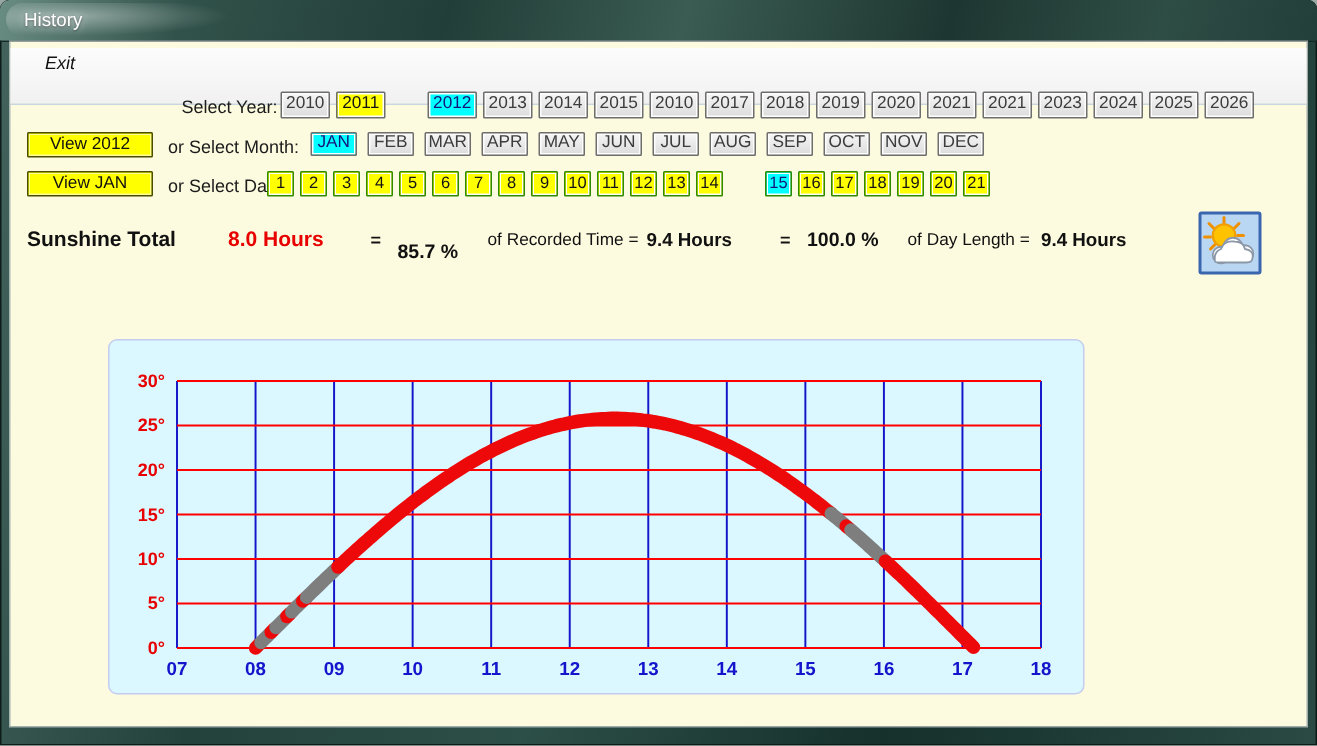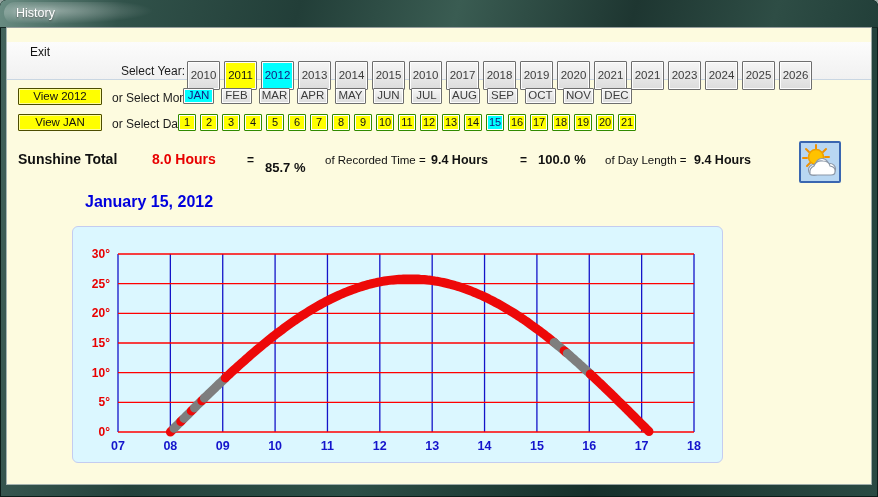--- a/index.html
+++ b/index.html
@@ -25,41 +25,42 @@
   .title-text{
     position:absolute;left:16px;top:6px;font-size:12.5px;color:#ffffff;
     text-shadow:0 0 6px rgba(255,255,255,.7),0 1px 2px rgba(0,0,0,.6);
   }
   
   .client{
     position:absolute;left:7px;right:7px;top:28px;bottom:13px;
     background:#fdfbdf;box-shadow:0 0 0 1px rgba(255,255,255,.55);
   }
   .menubar{
-    position:absolute;left:0;right:0;top:14px;height:38px;
+    position:absolute;left:0;right:0;top:4px;height:38px;
     background:linear-gradient(#fcfcfc,#f1f1f1);
     border-bottom:1px solid #c9d6e2;
+    font-style:italic;
   }
   .menu-item{
     display:inline-block;margin-left:17px;padding:3px 6px;font-size:12px;color:#111;cursor:default;
   }
   
   .row-label{position:absolute;font-size:12px;color:#1c1c1c;}
   .btnrow{position:absolute;display:flex;}
 
   button.ub{
     display:inline-block;padding:0;margin:0;cursor:pointer;
     border:1px solid #6e6e6e;border-radius:1px;
     color:#3c3c3c;line-height:1;
     box-shadow:0 0 0 1px #fdfdfd inset;
     background:linear-gradient(#f6f6f6,#dcdcdc);
   }
   button.ub.s-highlighted{background:#ffff00;color:#141414;}
-  button.ub.s-selected{background:#00ffff;color:#15157d;}
-  .y-btn{width:33px;height:29px;font-size:11.5px;}
+  button.ub.s-selected{background:#00ffff;color:#15157d;margin-left:24px;}
+  .y-btn{width:33px;height:18px;font-size:11.5px;}
   .m-btn{width:31px;height:16px;font-size:11.5px;}
   .d-btn{width:18px;height:17px;font-size:11px;border-color:#2f8a00 !important;color:#1e2a00;}
   .d-btn.s-selected{color:#123c3c;}
   .view-btn{
     position:absolute;width:84px;height:17px;font-size:11.5px;
     background:#ffff00;border:1px solid #4d4d00;border-radius:1px;color:#111;
     box-shadow:0 0 0 1px #fdfd9a inset;cursor:pointer;padding:0;line-height:1;
   }
   
   .sum{position:absolute;white-space:nowrap;color:#111;}
@@ -180,21 +181,20 @@
       <g fill="#ffffff" stroke="#8c98a8" stroke-width="1.2">
         <circle cx="13" cy="27" r="5.5"></circle>
         <circle cx="21" cy="22" r="6.5"></circle>
         <circle cx="29" cy="26" r="5.5"></circle>
         <rect x="10" y="25" width="22" height="7" rx="3.5" stroke="none"></rect>
         <path d="M9 31 Q8 25 13 23 Q15 17 22 18 Q28 18 29 23 Q35 24 34 29 Q34 32 30 32 L12 32 Q9 32 9 31" fill="#ffffff" stroke="#8c98a8"></path>
       </g>
     </svg>
   </button>
 
-  <span class="chart-title">January 15, 2012</span>
   <div class="chart-panel">
     <svg id="chart-svg" viewBox="0 0 649 235" width="649" height="235">
         <line x1="45" y1="27" x2="45" y2="205" stroke="#1414c8" stroke-width="1.3"></line>
         <text x="45" y="223" text-anchor="middle" font-size="12.5" font-weight="600" fill="#1414cc" font-family="Liberation Sans, sans-serif">07</text>
         <line x1="97.36363636363637" y1="27" x2="97.36363636363637" y2="205" stroke="#1414c8" stroke-width="1.3"></line>
         <text x="97.36363636363637" y="223" text-anchor="middle" font-size="12.5" font-weight="600" fill="#1414cc" font-family="Liberation Sans, sans-serif">08</text>
         <line x1="149.72727272727275" y1="27" x2="149.72727272727275" y2="205" stroke="#1414c8" stroke-width="1.3"></line>
         <text x="149.72727272727275" y="223" text-anchor="middle" font-size="12.5" font-weight="600" fill="#1414cc" font-family="Liberation Sans, sans-serif">09</text>
         <line x1="202.0909090909091" y1="27" x2="202.0909090909091" y2="205" stroke="#1414c8" stroke-width="1.3"></line>
         <text x="202.0909090909091" y="223" text-anchor="middle" font-size="12.5" font-weight="600" fill="#1414cc" font-family="Liberation Sans, sans-serif">10</text>

